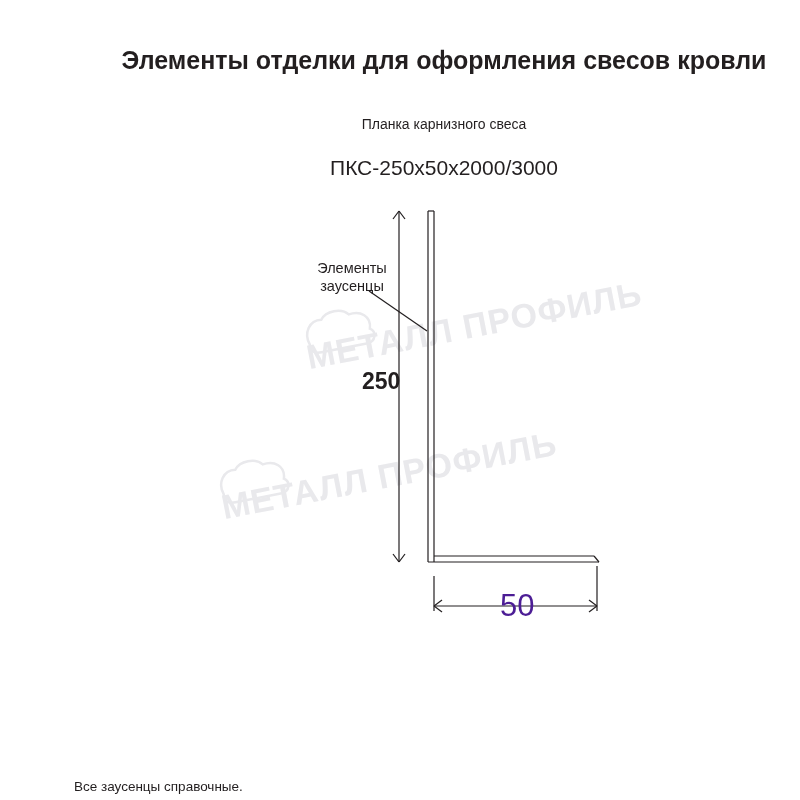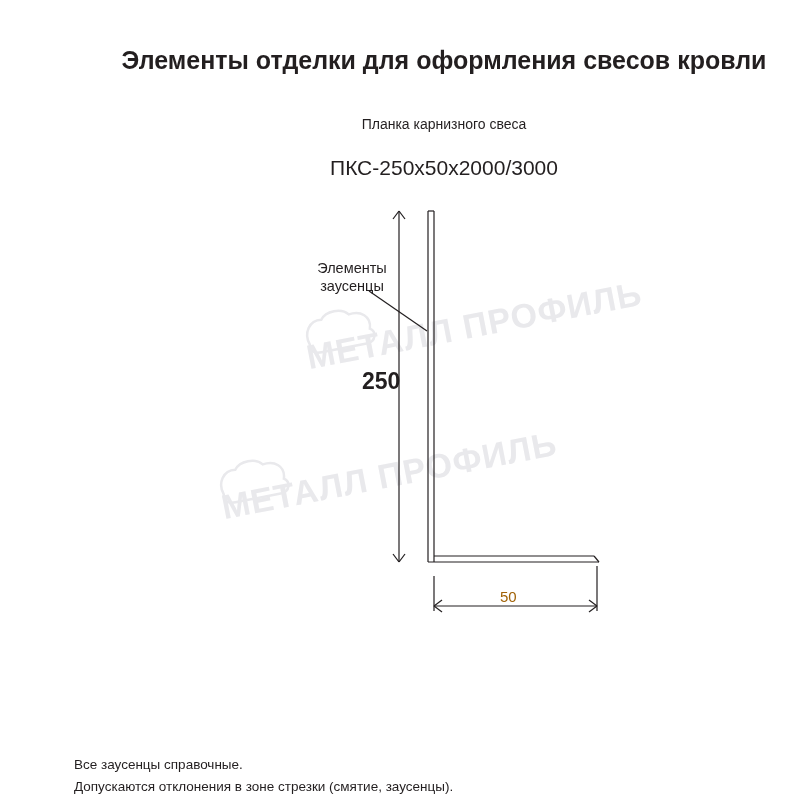--- a/index.html
+++ b/index.html
@@ -81,22 +81,22 @@
     top: 352px;
     font-size: 23px;
     color: #231f20;
     font-weight: bold;
   }
 
   .dim-50 {
     position: absolute;
     left: 456px;
     top: 572px;
-    font-size: 15px;
-    color: #a16207;
+    font-size: 31px;
+    color: #4c1d95;
   }
 
   .footer {
     position: absolute;
     left: 30px;
     bottom: 18px;
     font-size: 13.5px;
     line-height: 22px;
     color: #231f20;
   }
@@ -182,16 +182,15 @@
     <span>Элементы</span><br>
     <span>заусенцы</span>
   </div>
 
   <div class="dim-250">250</div>
 
   <div class="dim-50">50</div>
 
   <div class="footer">
     <div>Все заусенцы справочные.</div>
-    <div>Допускаются отклонения в зоне стрезки (смятие, заусенцы).</div>
   </div>
 
 </div>
 
 </body></html>

